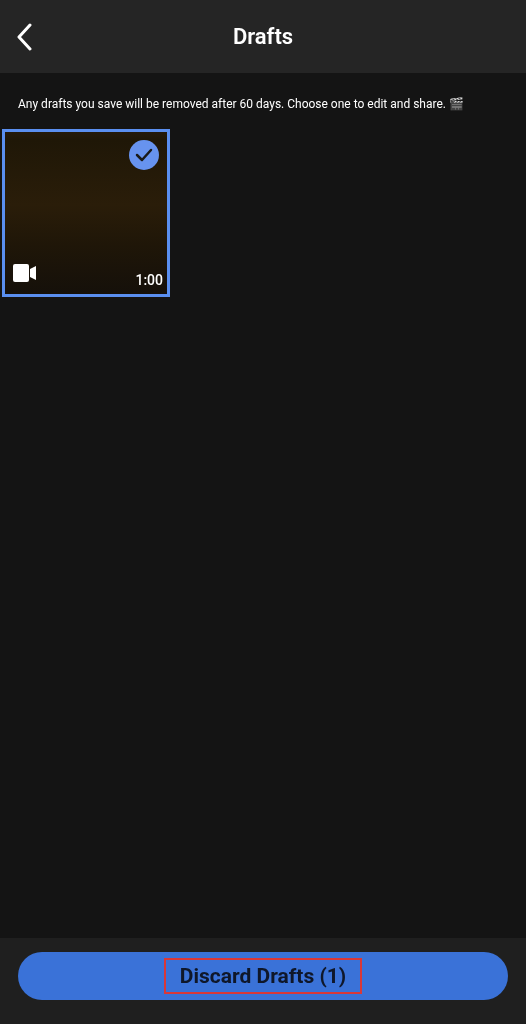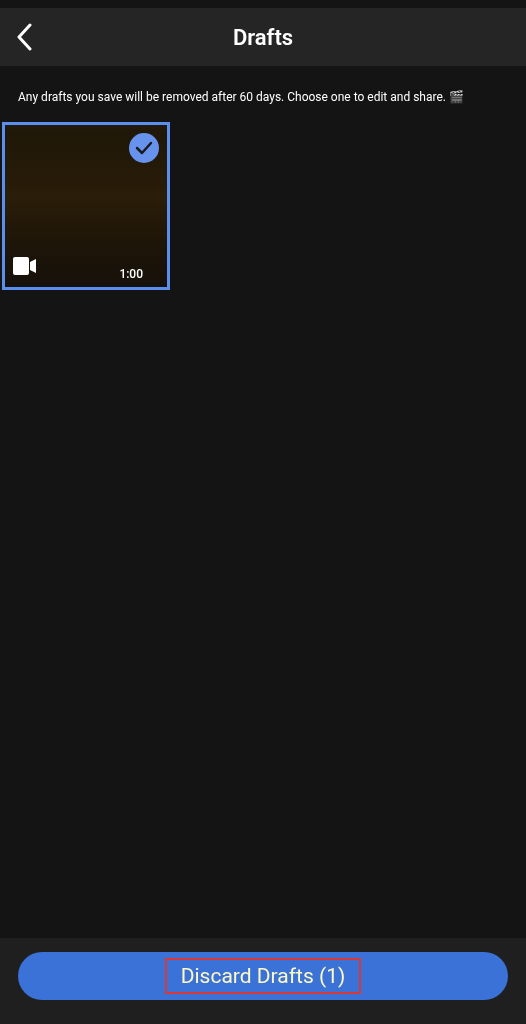--- a/index.html
+++ b/index.html
@@ -10,28 +10,27 @@
     body {
       width: 526px;
       height: 1024px;
       background: #141414;
       font-family: -apple-system, BlinkMacSystemFont, "Segoe UI", Roboto, Helvetica, Arial, sans-serif;
       color: #fff;
       position: relative;
       overflow: hidden;
     }
     .header {
-      height: 58px;
+      height: 73px;
       background: #252525;
       display: flex;
       align-items: center;
       justify-content: space-between;
       padding: 0 16px;
       position: relative;
-      margin-top: 8px;
     }
     .back-btn {
       display: flex;
       align-items: center;
       cursor: pointer;
     }
     .header-title {
       position: absolute;
       left: 50%;
       transform: translateX(-50%);
@@ -79,22 +78,22 @@
       justify-content: center;
     }
     .video-icon {
       position: absolute;
       bottom: 8px;
       left: 8px;
     }
     .duration {
       position: absolute;
       bottom: 6px;
-      right: 24px;
-      font-size: 12px;
+      right: 4px;
+      font-size: 14px;
       font-weight: 500;
       color: #fff;
     }
     .bottom-bar {
       position: absolute;
       bottom: 0;
       left: 0;
       right: 0;
       background: #1f1f1f;
       padding: 14px 18px 24px 18px;
@@ -105,22 +104,22 @@
       background: #3a72d8;
       border-radius: 24px;
       display: flex;
       align-items: center;
       justify-content: center;
       cursor: pointer;
       position: relative;
     }
     .discard-btn-inner {
       font-size: 21px;
-      font-weight: 400;
-      color: #fef9c3;
+      font-weight: 700;
+      color: #0f172a;
       border: 2px solid #d93838;
       padding: 4px 14px;
     }
   </style>
 </head>
 <body>
 
 <div class="header">
   <div class="back-btn">
     <svg width="16" height="28" viewBox="0 0 16 28">

